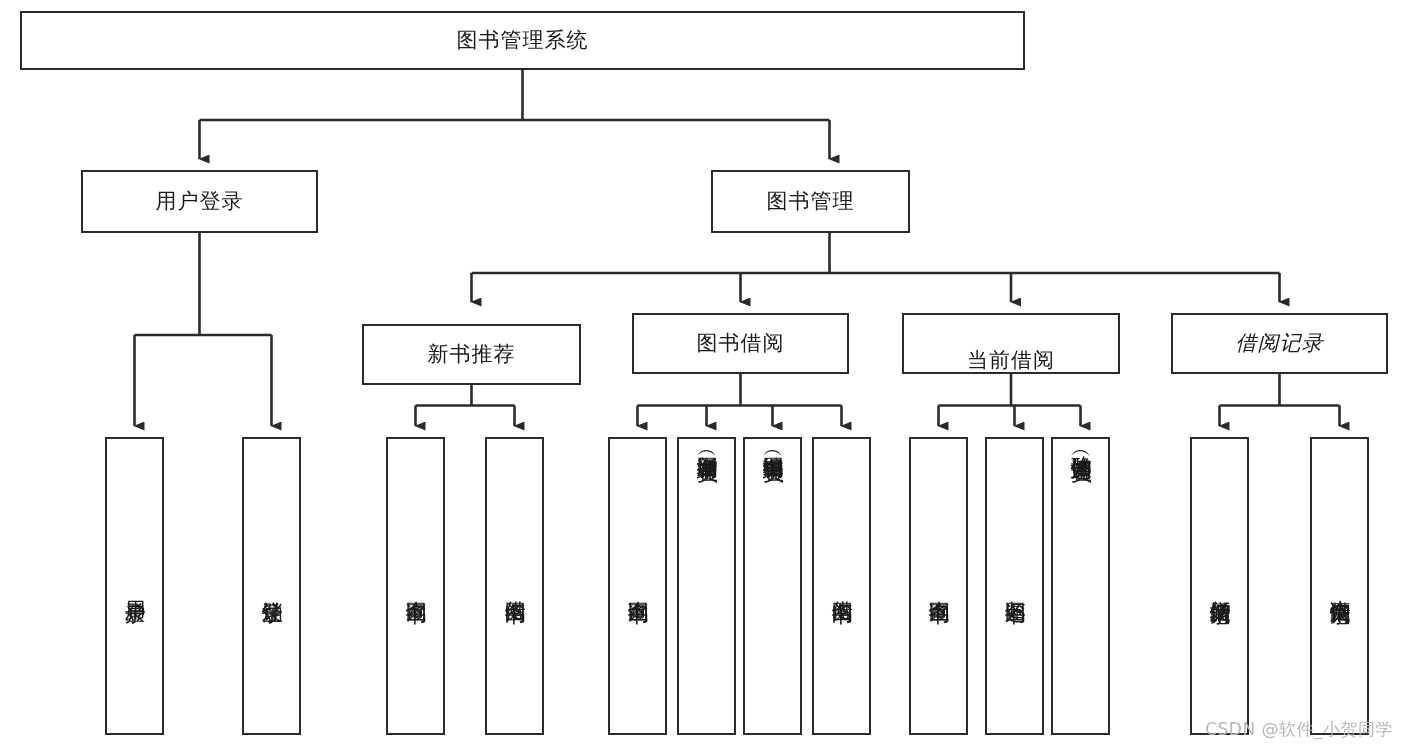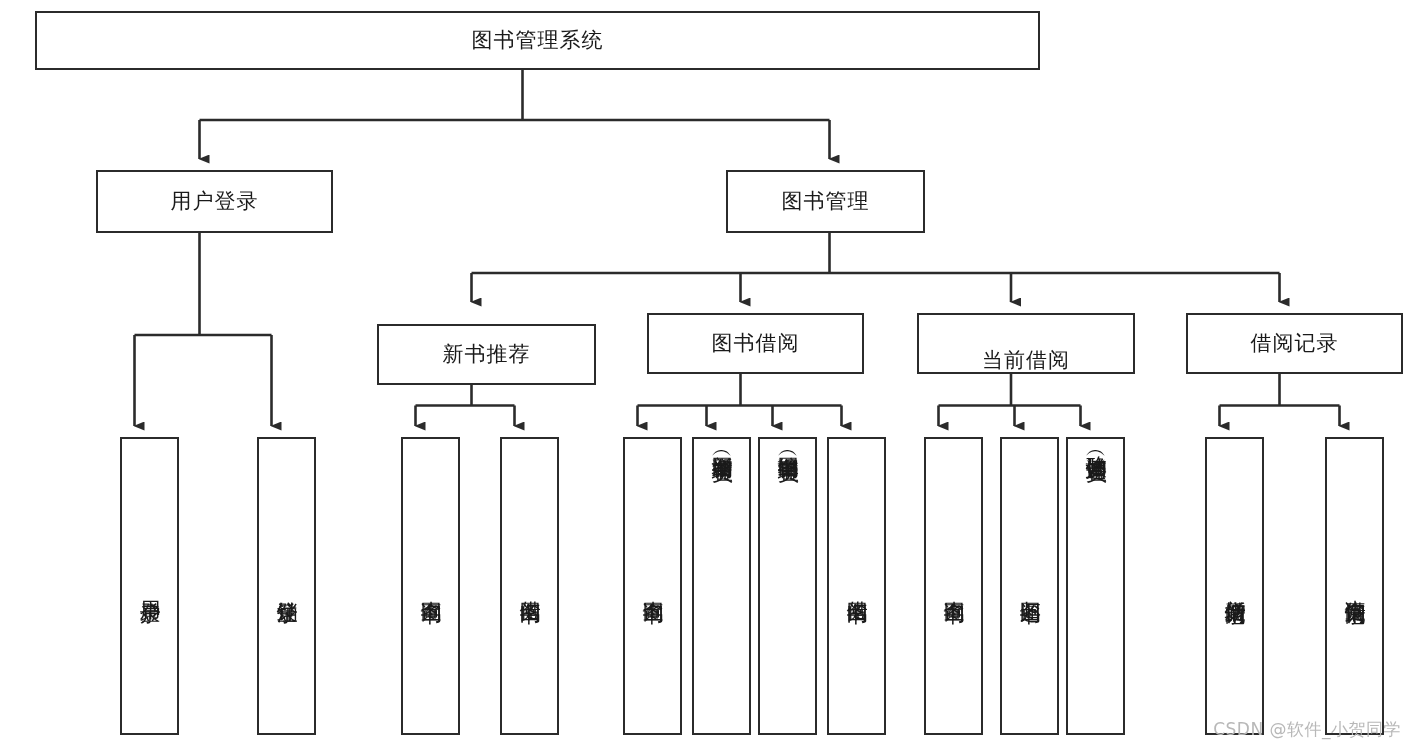--- a/index.html
+++ b/index.html
@@ -29,21 +29,20 @@
   .node {
     position: absolute;
     box-sizing: border-box;
     background: #ffffff;
     border: 2px solid #2b2b2b;
     display: flex;
     align-items: center;
     justify-content: center;
     color: #1a1a1a;
     z-index: 2;
-    margin-left: 15px;
   }
   .node-h .node-label {
     font-size: 21px;
     line-height: 1.1;
     letter-spacing: 1px;
     white-space: nowrap;
   }
   .node-v {
     align-items: flex-start;
     justify-content: center;
@@ -56,21 +55,21 @@
     line-height: 1.32;
     letter-spacing: 1px;
     white-space: nowrap;
     display: block;
   }
   .node-v.center-v {
     align-items: center;
   }
   .watermark {
     position: absolute;
-    right: 4px;
+    right: 12px;
     bottom: 6px;
     font-size: 17px;
     color: #b8b8b8;
     letter-spacing: 0.5px;
     white-space: nowrap;
     z-index: 5;
   }
 </style>
 </head>
 <body>
@@ -132,21 +131,21 @@
       </div>
       <div class="node node-h" style="left: 362px; top: 324px; width: 219px; height: 61px;">
         <span class="node-label">新书推荐</span>
       </div>
       <div class="node node-h" style="left: 632px; top: 313px; width: 217px; height: 61px;">
         <span class="node-label">图书借阅</span>
       </div>
       <div class="node node-h" style="left: 902px; top: 313px; width: 218px; height: 61px; align-items: flex-end;">
         <span class="node-label">当前借阅</span>
       </div>
-      <div class="node node-h" style="left: 1171px; top: 313px; width: 217px; height: 61px;">
+      <div class="node node-h" style="left: 1171px; top: 313px; width: 217px; height: 61px; font-style: italic;">
         <span class="node-label">借阅记录</span>
       </div>
       <div class="node node-v center-v" style="left: 105px; top: 437px; width: 59px; height: 298px;">
         <span class="node-label">用户登录</span>
       </div>
       <div class="node node-v center-v" style="left: 242px; top: 437px; width: 59px; height: 298px;">
         <span class="node-label">注销登录</span>
       </div>
       <div class="node node-v center-v" style="left: 386px; top: 437px; width: 59px; height: 298px;">
         <span class="node-label">查询图书</span>

